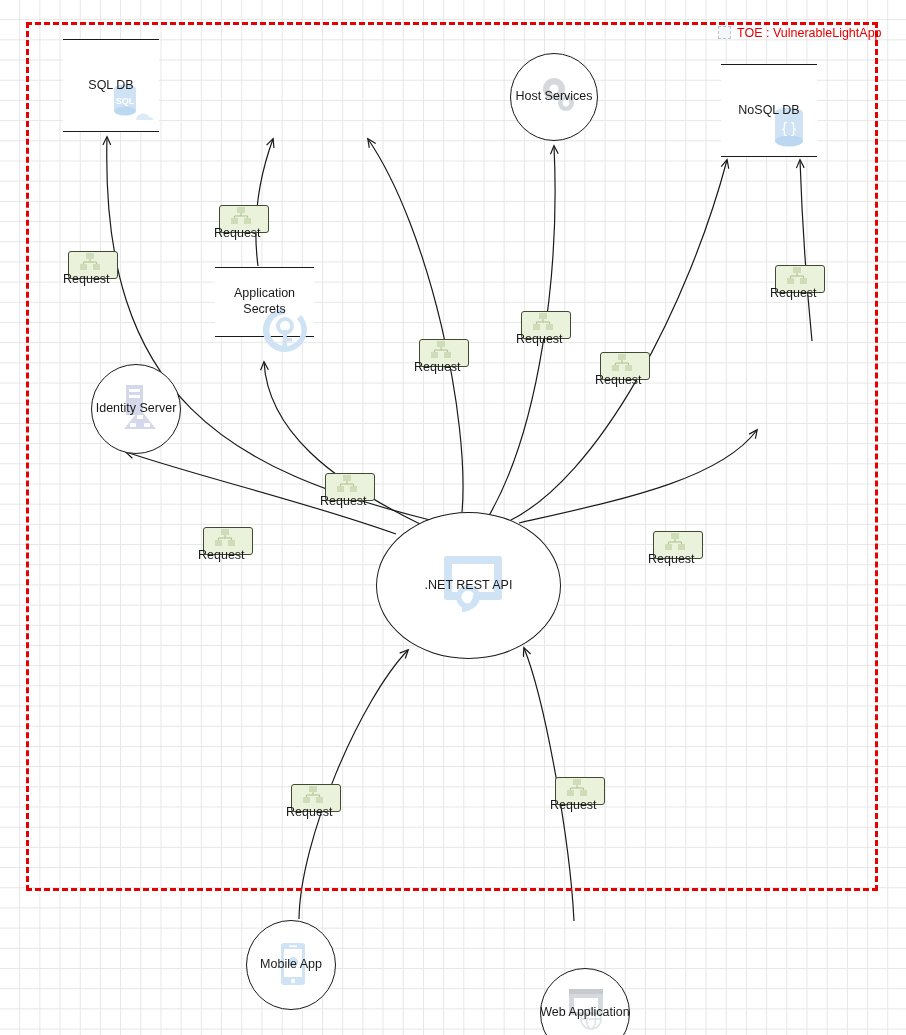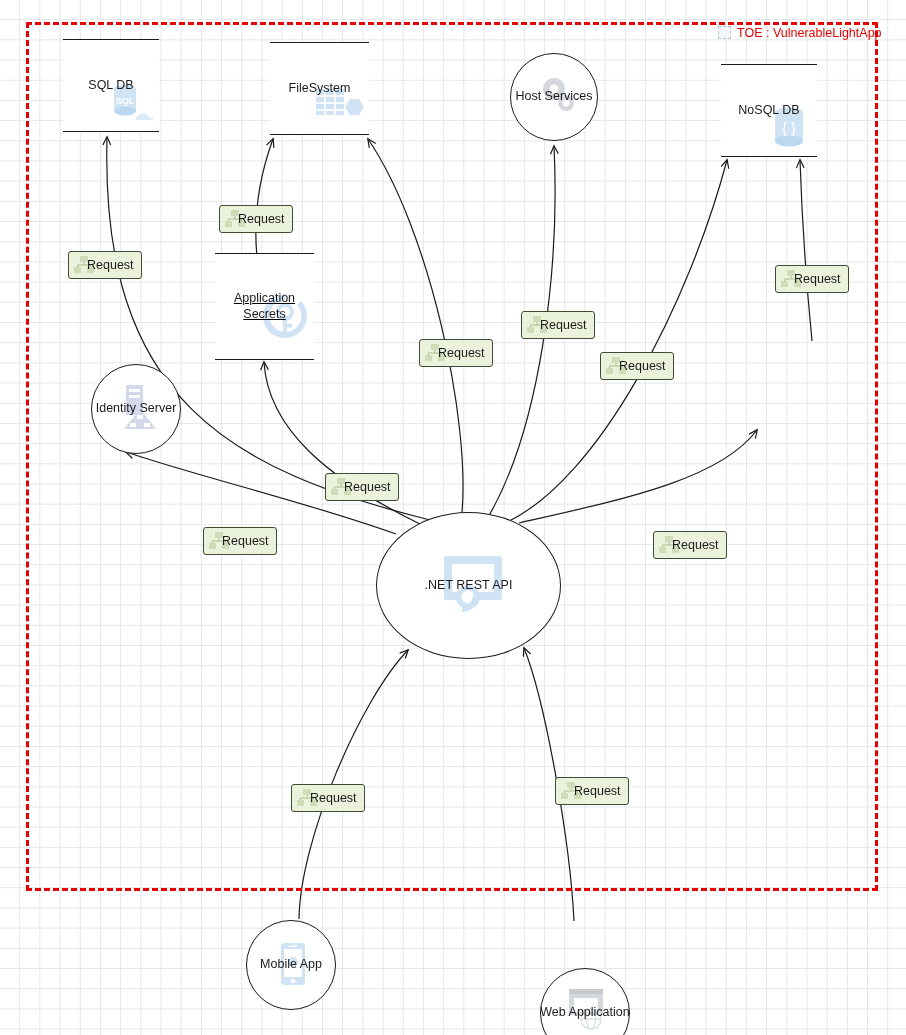--- a/index.html
+++ b/index.html
@@ -89,20 +89,21 @@
   .flow{
     position:absolute;
     background:#eaf2dc;
     border:1.2px solid #3f4a33;
     border-radius:3px;
     height:28px;
     box-sizing:border-box;
     display:flex;align-items:center;
     padding:0 7px 0 4px;
     z-index:6;
+    flex-direction:column;
   }
   .flow-icon{flex:0 0 auto;margin-right:2px;display:block;}
   .flow-text{
     font-size:12.5px;
     color:#1a1a1a;
     white-space:nowrap;
     position:relative;
     z-index:2;
     margin-left:-10px;
   }
@@ -145,36 +146,20 @@
         <ellipse cx="18" cy="9" rx="11" ry="4.5" fill="#cfe3f5"></ellipse>
         <rect x="7" y="9" width="22" height="22" fill="#cfe3f5"></rect>
         <ellipse cx="18" cy="31" rx="11" ry="4.5" fill="#bcd8f0"></ellipse>
         <text x="18" y="24" font-size="9" font-weight="bold" fill="#ffffff" text-anchor="middle" font-family="Liberation Sans, sans-serif">SQL</text>
         <path d="M29,40 a7,7 0 0 1 13,-3 a6,6 0 0 1 5,3 z" fill="#ddeaf7"></path>
       </svg>
       <span class="node-label">SQL DB</span>
     </div>
   </div>
 
-  <div class="node store" style="left:270px;top:42px;width:99px;height:93px;">
-    <div class="node-inner">
-      <svg class="node-icon" style="left:44px;top:42px;" width="52" height="46" viewBox="0 0 52 46">
-        <rect x="2" y="4" width="28" height="26" fill="#cfe3f5"></rect>
-        <g stroke="#ffffff" stroke-width="1.6">
-          <line x1="2" y1="11" x2="30" y2="11"></line>
-            <line x1="2" y1="18" x2="30" y2="18"></line>
-          <line x1="2" y1="25" x2="30" y2="25"></line>
-          <line x1="11" y1="4" x2="11" y2="30"></line>
-            <line x1="21" y1="4" x2="21" y2="30"></line>
-        </g>
-        <polygon points="36,14 45,14 50,22 45,30 36,30 31,22" fill="#cfe3f5"></polygon>
-      </svg>
-      <span class="node-label">FileSystem</span>
-    </div>
-  </div>
 
   <div class="node proc" style="left:510px;top:53px;width:88px;height:88px;">
     <div class="node-inner">
       <svg class="node-icon" style="left:28px;top:20px;" width="40" height="44" viewBox="0 0 40 44">
         <g fill="#d5d9dd">
           <circle cx="15" cy="15" r="11"></circle>
           <circle cx="27" cy="29" r="8"></circle>
         </g>
         <circle cx="15" cy="15" r="4.5" fill="#ffffff"></circle>
         <circle cx="27" cy="29" r="3.4" fill="#ffffff"></circle>
@@ -188,21 +173,21 @@
       <svg class="node-icon" style="left:48px;top:38px;" width="44" height="50" viewBox="0 0 44 50">
         <ellipse cx="20" cy="10" rx="14" ry="5.5" fill="#cfe3f5"></ellipse>
         <rect x="6" y="10" width="28" height="28" fill="#cfe3f5"></rect>
         <ellipse cx="20" cy="38" rx="14" ry="5.5" fill="#bcd8f0"></ellipse>
         <text x="20" y="30" font-size="15" fill="#ffffff" text-anchor="middle" font-family="Liberation Sans, sans-serif">{ }</text>
       </svg>
       <span class="node-label">NoSQL DB</span>
     </div>
   </div>
 
-  <div class="node store" style="left:215px;top:253px;width:99px;height:107px;text-decoration:underline;">
+  <div class="node store" style="left:215px;top:267px;width:99px;height:70px;">
     <div class="node-inner">
       <svg class="node-icon" style="left:44px;top:36px;" width="52" height="52" viewBox="0 0 52 52">
         <path d="M26,4 a22,22 0 1 0 16,7 l-4,4 a16,16 0 1 1 -12,-5 z" fill="#cfe3f5"></path>
         <circle cx="26" cy="22" r="7" fill="none" stroke="#cfe3f5" stroke-width="4"></circle>
         <rect x="24" y="26" width="4" height="18" fill="#cfe3f5"></rect>
         <rect x="24" y="34" width="9" height="3.5" fill="#cfe3f5"></rect>
       </svg>
       <span class="node-label wrap">Application Secrets</span>
     </div>
   </div>

